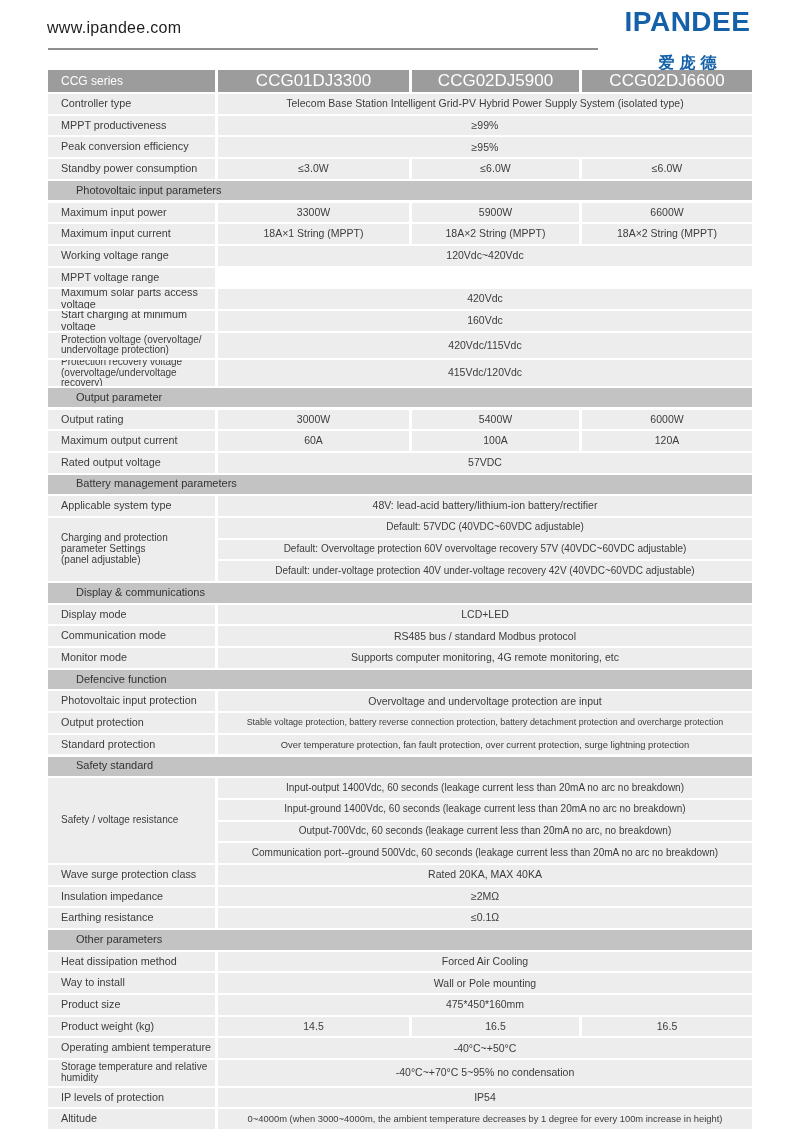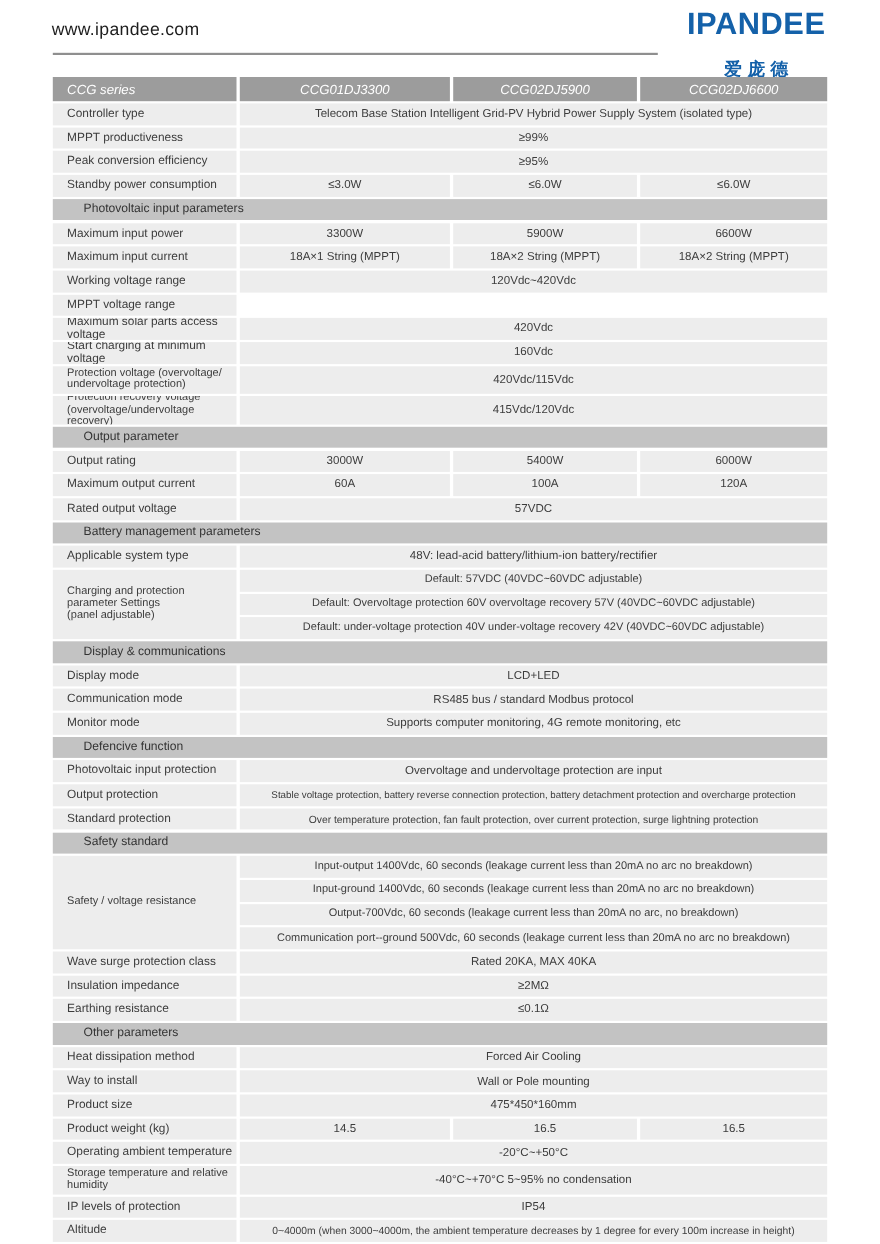--- a/index.html
+++ b/index.html
@@ -23,41 +23,41 @@
     font-size:28px; font-weight:bold; letter-spacing:0.5px; line-height:1.0;
     color:#1461a9;
   }
   .logo-sub {
     font-size:16px; font-weight:bold; letter-spacing:5px; color:#1461a9;
     margin-top:17px; padding-left:5px;
   }
   
   .spec-table { position:absolute; left:48px; top:70px; width:704px; }
   .t-row { display:flex; height:19.6px; margin-bottom:2.1px; }
-  .t-row.head { height:22px;font-style:italic; }
+  .t-row.head { height:22px; }
   .t-row.tall { height:25.5px; }
   .cell {
     background:#ededed; display:flex; align-items:center; justify-content:center;
     margin-right:3px; font-size:10.5px; color:#3c3c3c; overflow:hidden;
     text-align:center; line-height:1.08;
   }
   .cell:last-child { margin-right:0; }
   .label-cell {
     width:167px; flex:none; justify-content:flex-start; text-align:left;
     padding-left:13px; white-space:pre-line; font-size:10.8px;
   }
   .label-cell.two-line { font-size:10px; }
   .vfull { width:534px; flex:none; }
   .v2 { width:191px; flex:none; }
   .v3 { width:167px; flex:none; }
   .v4 { width:170px; flex:none; }
   .size-s { font-size:8.9px; }
   .size-m { font-size:9.4px; }
   
-  .head .cell { background:#9c9c9c; color:#ffffff; font-size:12px; }
+  .head .cell { background:#9c9c9c; color:#ffffff; font-size:17px; }
   .head .label-cell { padding-left:13px; font-size:12px; }
   
   .section-cell {
     width:704px; flex:none; background:#c3c3c3; color:#333333;
     justify-content:flex-start; text-align:left; padding-left:28px; font-size:11px;
   }
   
   .t-group { display:flex; margin-bottom:2.1px; }
   .t-group .label-cell { height:auto; align-self:stretch; align-items:center; display:flex; }
   .group-lines { display:flex; flex-direction:column; width:537px; }
@@ -251,21 +251,21 @@
       <div class="cell vfull">475*450*160mm</div>
     </div>
     <div class="t-row">
       <div class="cell label-cell">Product weight (kg)</div>
       <div class="cell v2">14.5</div>
       <div class="cell v3">16.5</div>
       <div class="cell v4">16.5</div>
     </div>
     <div class="t-row">
       <div class="cell label-cell">Operating ambient temperature</div>
-      <div class="cell vfull">-20°C~+50°C</div>
+      <div class="cell vfull">-40°C~+50°C</div>
     </div>
     <div class="t-row tall">
       <div class="cell label-cell two-line">Storage temperature and relative
 humidity</div>
       <div class="cell vfull">-40°C~+70°C 5~95% no condensation</div>
     </div>
     <div class="t-row">
       <div class="cell label-cell">IP levels of protection</div>
       <div class="cell vfull">IP54</div>
     </div>

